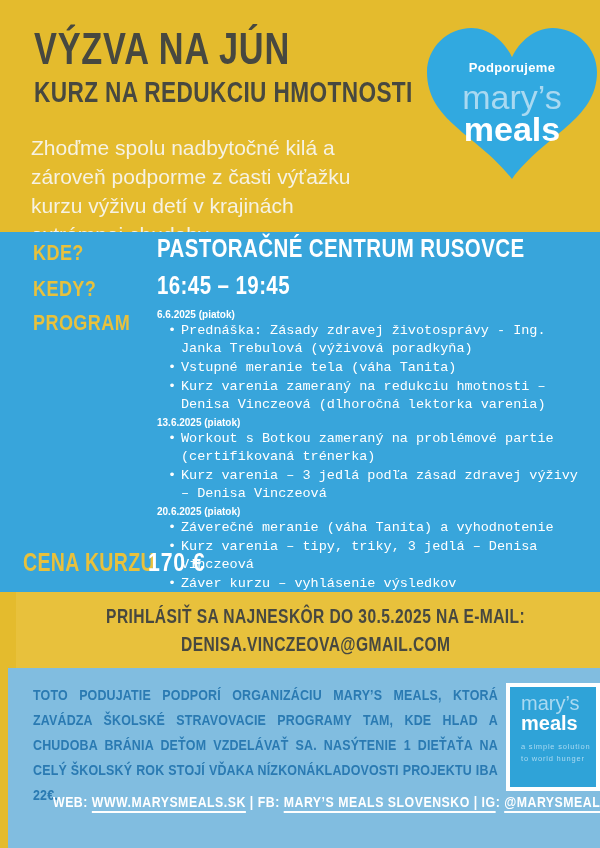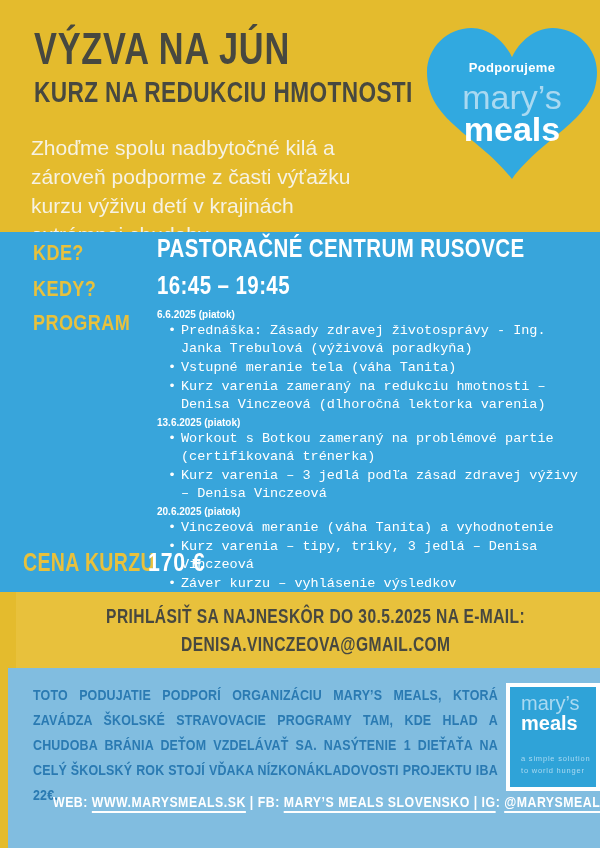--- a/index.html
+++ b/index.html
@@ -56,21 +56,21 @@
 
   
   .sec-bottom{position:absolute;left:8px;top:668px;width:600px;height:180px;background:var(--light-blue);}
   .about-text{position:absolute;left:25px;top:15px;width:560px;font-size:15px;font-weight:bold;
               color:var(--teal);line-height:1.66;letter-spacing:.2px;text-align:justify;
               transform:scaleX(.83);transform-origin:0 0;}
   .logo-box{position:absolute;left:498px;top:15px;width:94px;height:108px;background:var(--logo-blue);
             border:4px solid var(--white);padding:6px 0 0 11px;}
   .logo-brand-top{font-size:20px;line-height:1.05;color:var(--logo-light);}
   .logo-brand-bottom{font-size:20px;line-height:.95;font-weight:bold;color:var(--white);}
-  .logo-tagline{margin-top:20px;font-size:7.5px;letter-spacing:.8px;line-height:1.55;
+  .logo-tagline{margin-top:8px;font-size:7.5px;letter-spacing:.8px;line-height:1.55;
                 color:var(--logo-light);}
   .footer-line{position:absolute;left:0;top:126px;width:600px;text-align:center;white-space:nowrap;
                font-size:14.5px;font-weight:bold;color:var(--white);letter-spacing:.6px;
                transform:scaleX(.85);transform-origin:50% 0;}
   .footer-line .link{text-decoration:underline;text-underline-offset:4px;
                      text-decoration-thickness:1.5px;cursor:pointer;}
 </style>
 </head>
 <body>
 
@@ -108,21 +108,21 @@
           <li>Vstupné meranie tela (váha Tanita)</li>
           <li>Kurz varenia zameraný na redukciu hmotnosti – Denisa Vinczeová (dlhoročná lektorka varenia)</li>
         </ul>
         <div class="day-date">13.6.2025 (piatok)</div>
         <ul class="day-items">
           <li>Workout s Botkou zameraný na problémové partie (certifikovaná trénerka)</li>
           <li>Kurz varenia – 3 jedlá podľa zásad zdravej výživy – Denisa Vinczeová</li>
         </ul>
         <div class="day-date">20.6.2025 (piatok)</div>
         <ul class="day-items">
-          <li>Vinczeová meranie (váha Tanita) a vyhodnotenie</li>
+          <li>Záverečné meranie (váha Tanita) a vyhodnotenie</li>
           <li>Kurz varenia – tipy, triky, 3 jedlá – Denisa Vinczeová</li>
           <li>Záver kurzu – vyhlásenie výsledkov</li>
         </ul>
       </div>
 
     <div class="price-label">CENA KURZU</div>
     <div class="price-value">170 €</div>
   </div>
 
   <div class="sec-signup">

